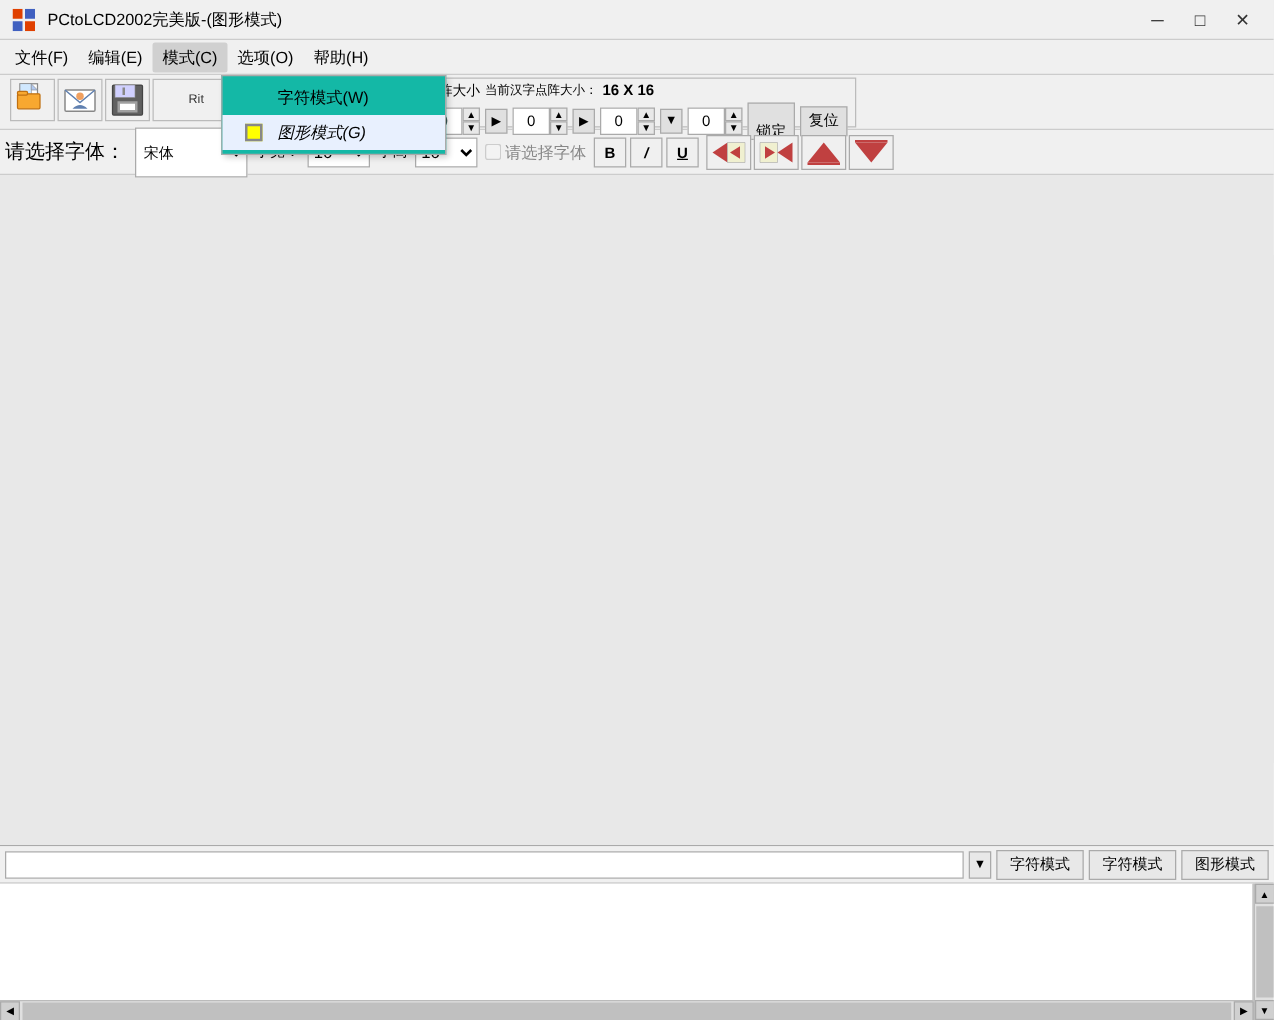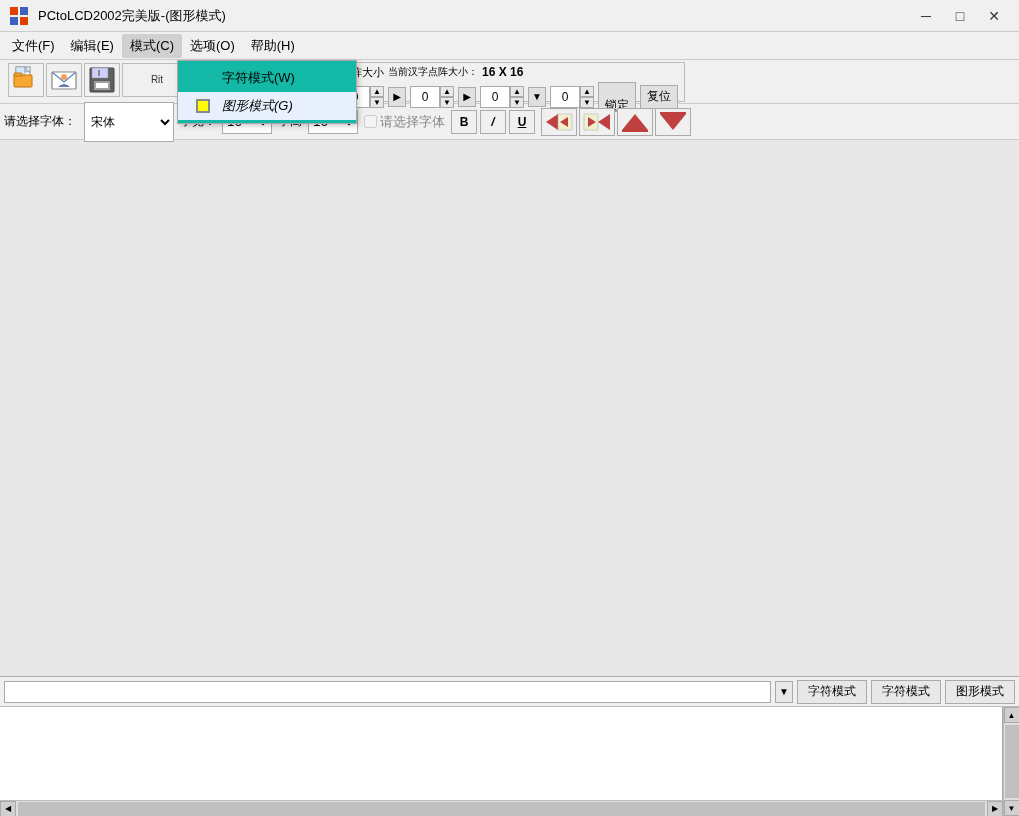--- a/index.html
+++ b/index.html
@@ -136,21 +136,21 @@
     .toolbar2 {
       display: flex;
       align-items: center;
       background: #f0f0f0;
       padding: 2px 4px;
       height: 36px;
       border-bottom: 1px solid #ccc;
       gap: 6px;
     }
     .font-label {
-      font-size: 12px;
+      font-size: 16px;
       margin-right: 2px;
     }
     .font-select {
       width: 90px;
       height: 40px;
       border: 1px solid #aaa;
       background: white;
       font-size: 12px;
       padding: 1px 2px;
     }

